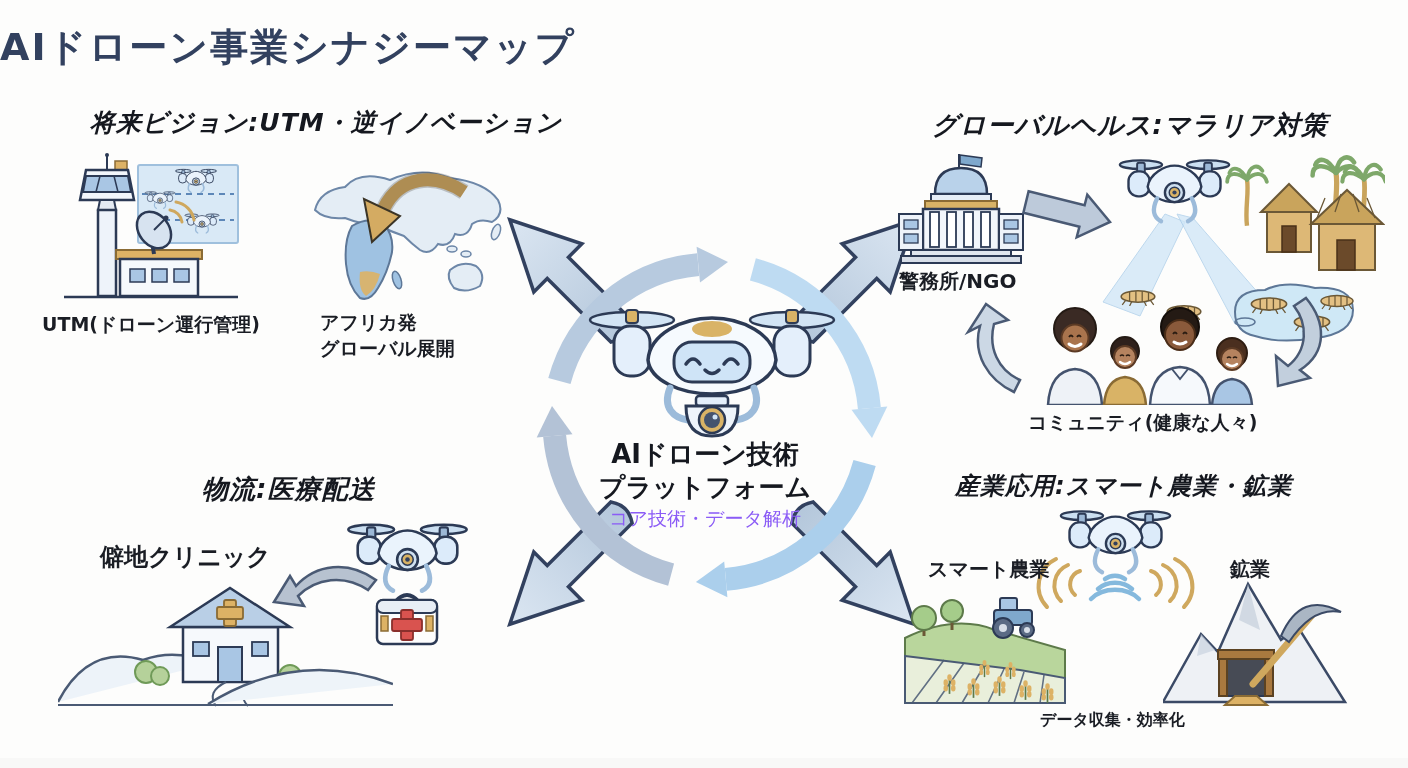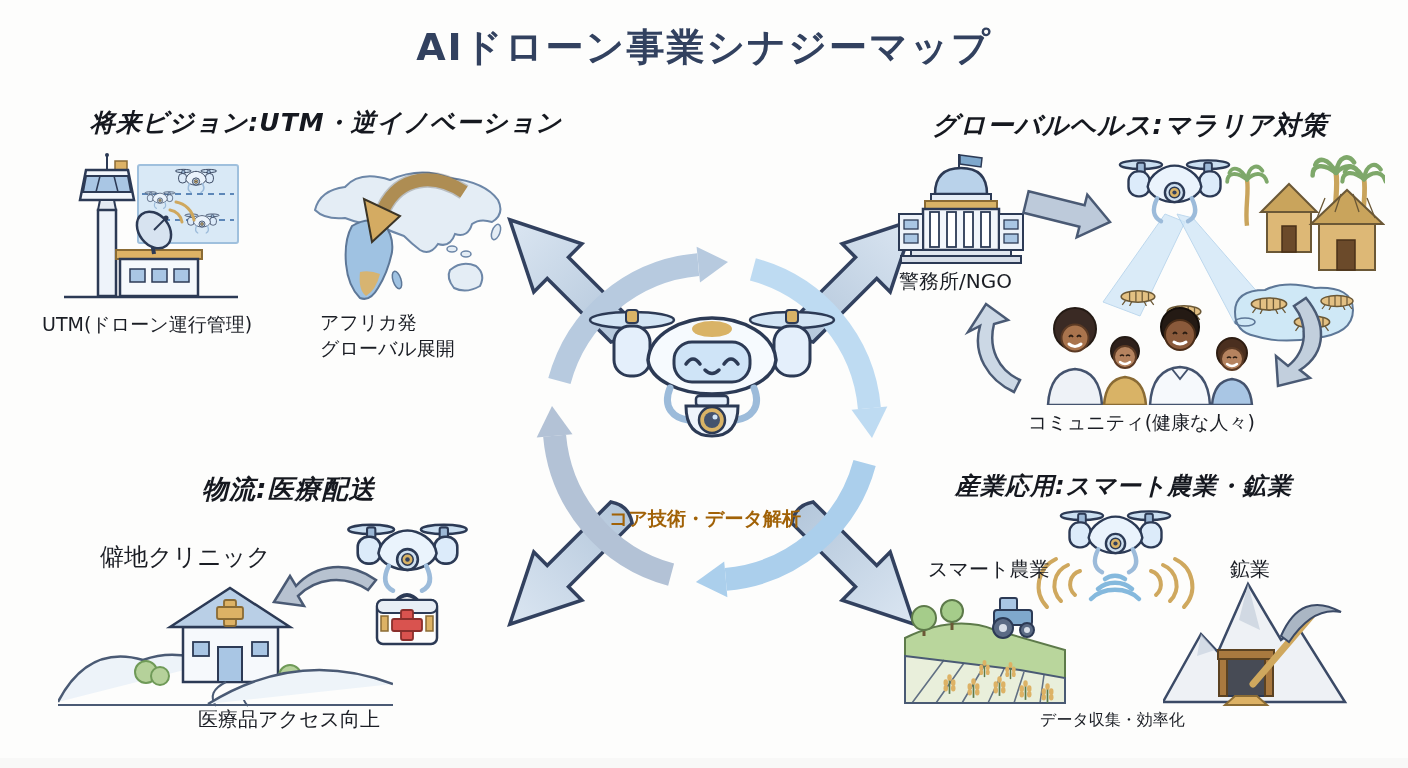--- a/index.html
+++ b/index.html
@@ -1,24 +1,24 @@
 <!DOCTYPE html>
 <html><head>
 <meta charset="utf-8">
 <style>
   html,body{margin:0;padding:0;background:#ffffff;}
   #canvas{position:relative;width:1408px;height:768px;background:#fdfdfc;overflow:hidden;
           font-family:"DejaVu Sans","Liberation Sans",sans-serif;}
   .abs{position:absolute;}
-  .title{left:0;right:0;top:22px;text-align:center;font-size:38px;font-weight:bold;color:#32415f;letter-spacing:2px;}
+  .title{left:0;right:0;top:22px;font-size:38px;font-weight:bold;color:#32415f;letter-spacing:2px;}
   .heading{font-size:25px;font-weight:bold;color:#15181f;letter-spacing:1px;white-space:nowrap;font-style:italic;}
-  .label{font-size:19px;font-weight:normal;color:#1a1d24;white-space:nowrap;}
+  .label{font-size:19px;font-weight:bold;color:#1a1d24;white-space:nowrap;}
   .label.center{}
   .hub-text{left:575px;top:438px;width:260px;text-align:center;font-size:26px;font-weight:bold;color:#15181f;line-height:1.25;}
-  .hub-sub{left:575px;top:506px;width:260px;text-align:center;font-size:19px;font-weight:bold;color:#a16207;}
+  .hub-sub{left:575px;top:506px;width:260px;text-align:center;font-size:19px;font-weight:normal;color:#8b5cf6;}
   svg{display:block;}
   .bottom-band{left:0;right:0;bottom:0;height:10px;background:#f4f4f2;opacity:.5;}
 </style>
 </head>
 <body>
 
 <div id="canvas">
 
   <svg width="0" height="0" style="position:absolute">
     <defs>
@@ -356,22 +356,25 @@
   <div class="abs label" style="left:42px;top:312px">UTM(ドローン運行管理)</div>
   <div class="abs label center" style="left:320px;top:310px;width:160px">
     <div>アフリカ発</div>
     <div>グローバル展開</div>
   </div>
 
   <div class="abs label" style="left:899px;top:268px;font-size:20px">警務所/NGO</div>
   <div class="abs label" style="left:1028px;top:410px">コミュニティ(健康な人々)</div>
 
   <div class="abs label" style="left:100px;top:541px;font-size:24px">僻地クリニック</div>
-  <div class="abs label" style="left:198px;top:706px;font-size:20px">医療品アクセス向上</div>
 
   <div class="abs label" style="left:928px;top:556px;font-size:20px">スマート農業</div>
   <div class="abs label" style="left:1230px;top:556px;font-size:20px">鉱業</div>
   <div class="abs label" style="left:1040px;top:710px;font-size:16px">データ収集・効率化</div>
 
+  <div class="abs hub-text">
+    <div>AIドローン技術</div>
+    <div>プラットフォーム</div>
+  </div>
   <div class="abs hub-sub">コア技術・データ解析</div>
 
   <div class="abs bottom-band"></div>
 </div>
 
 </body></html>

